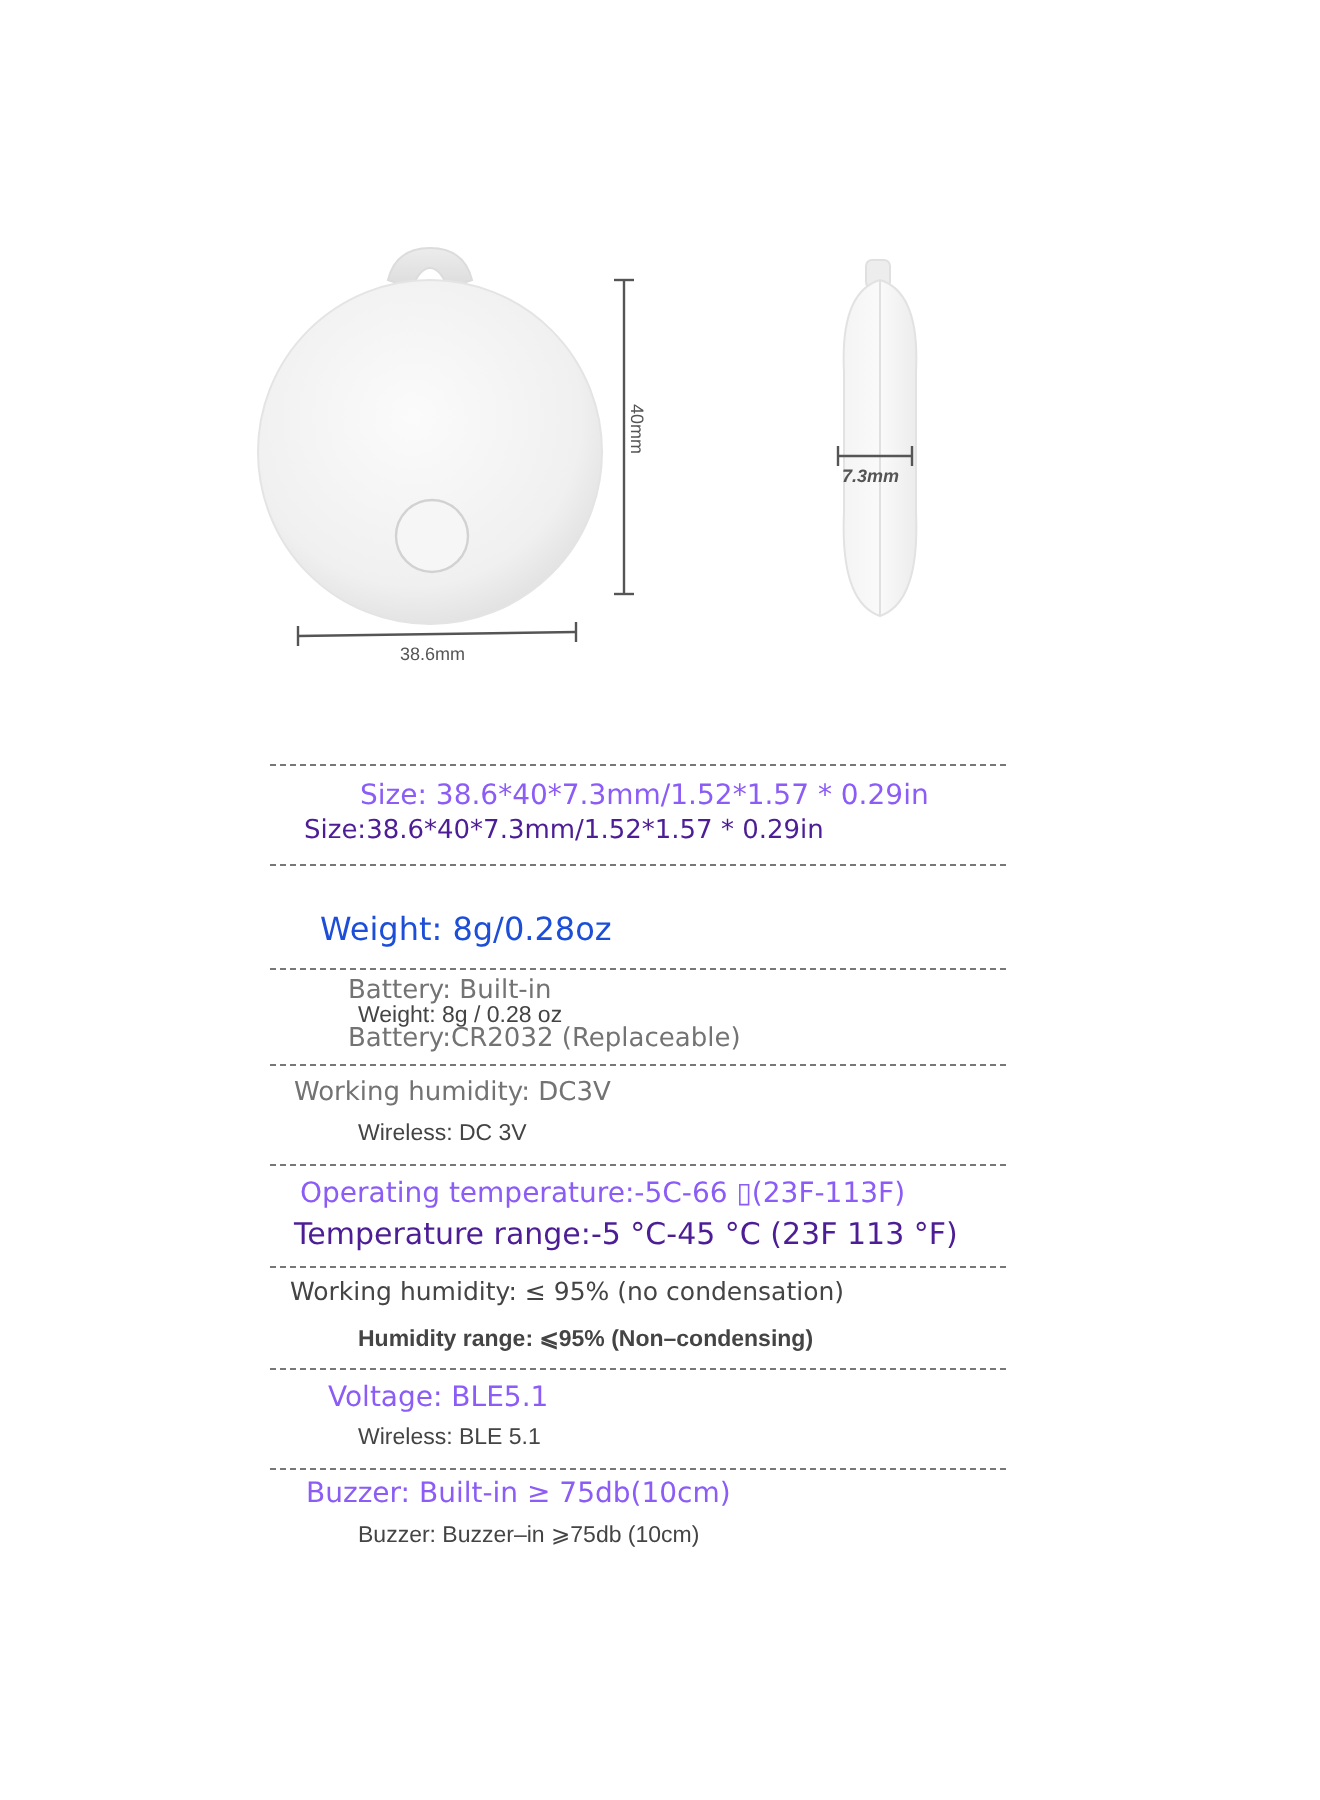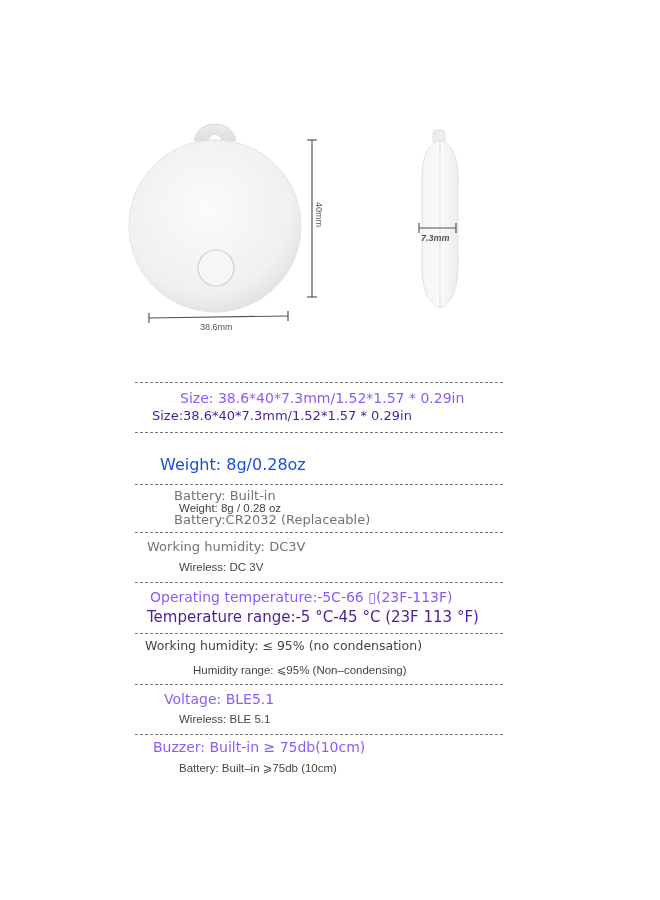--- a/index.html
+++ b/index.html
@@ -102,24 +102,24 @@
   <div class="t sml" style="left:179px;top:562px;">Wireless:  DC 3V</div>
 
   <div class="dash" style="top:582px;"></div>
 
   <div class="t big" style="left:150px;top:590px;">Operating temperature:-5C-66 ▯(23F-113F)</div>
   <div class="t mid gry" style="left:147px;top:610px;font-size:15px;">Temperature range:-5 °C-45 °C (23F 113 °F)</div>
 
   <div class="dash" style="top:633px;"></div>
 
   <div class="t" style="left:133px;top:640px;font-size:12.5px;color:#444;margin-left:12px;">Working humidity: ≤ 95% (no condensation)</div>
-  <div class="t sml" style="left:193px;top:665px;">Humidity range:  ⩽95%  (Non–condensing)</div>
+  <div class="t sml" style="left:179px;top:665px;font-weight:bold;">Humidity range:  ⩽95%  (Non–condensing)</div>
 
   <div class="dash" style="top:684px;"></div>
 
   <div class="t big" style="left:164px;top:692px;">Voltage: BLE5.1</div>
   <div class="t sml" style="left:179px;top:714px;">Wireless:  BLE 5.1</div>
 
   <div class="dash" style="top:734px;"></div>
 
   <div class="t big" style="left:153px;top:740px;">Buzzer: Built-in ≥ 75db(10cm)</div>
-  <div class="t sml" style="left:179px;top:763px;">Battery:  Built–in ⩾75db (10cm)</div>
+  <div class="t sml" style="left:179px;top:763px;">Buzzer:  Buzzer–in ⩾75db (10cm)</div>
 </div>
 
 </body></html>

